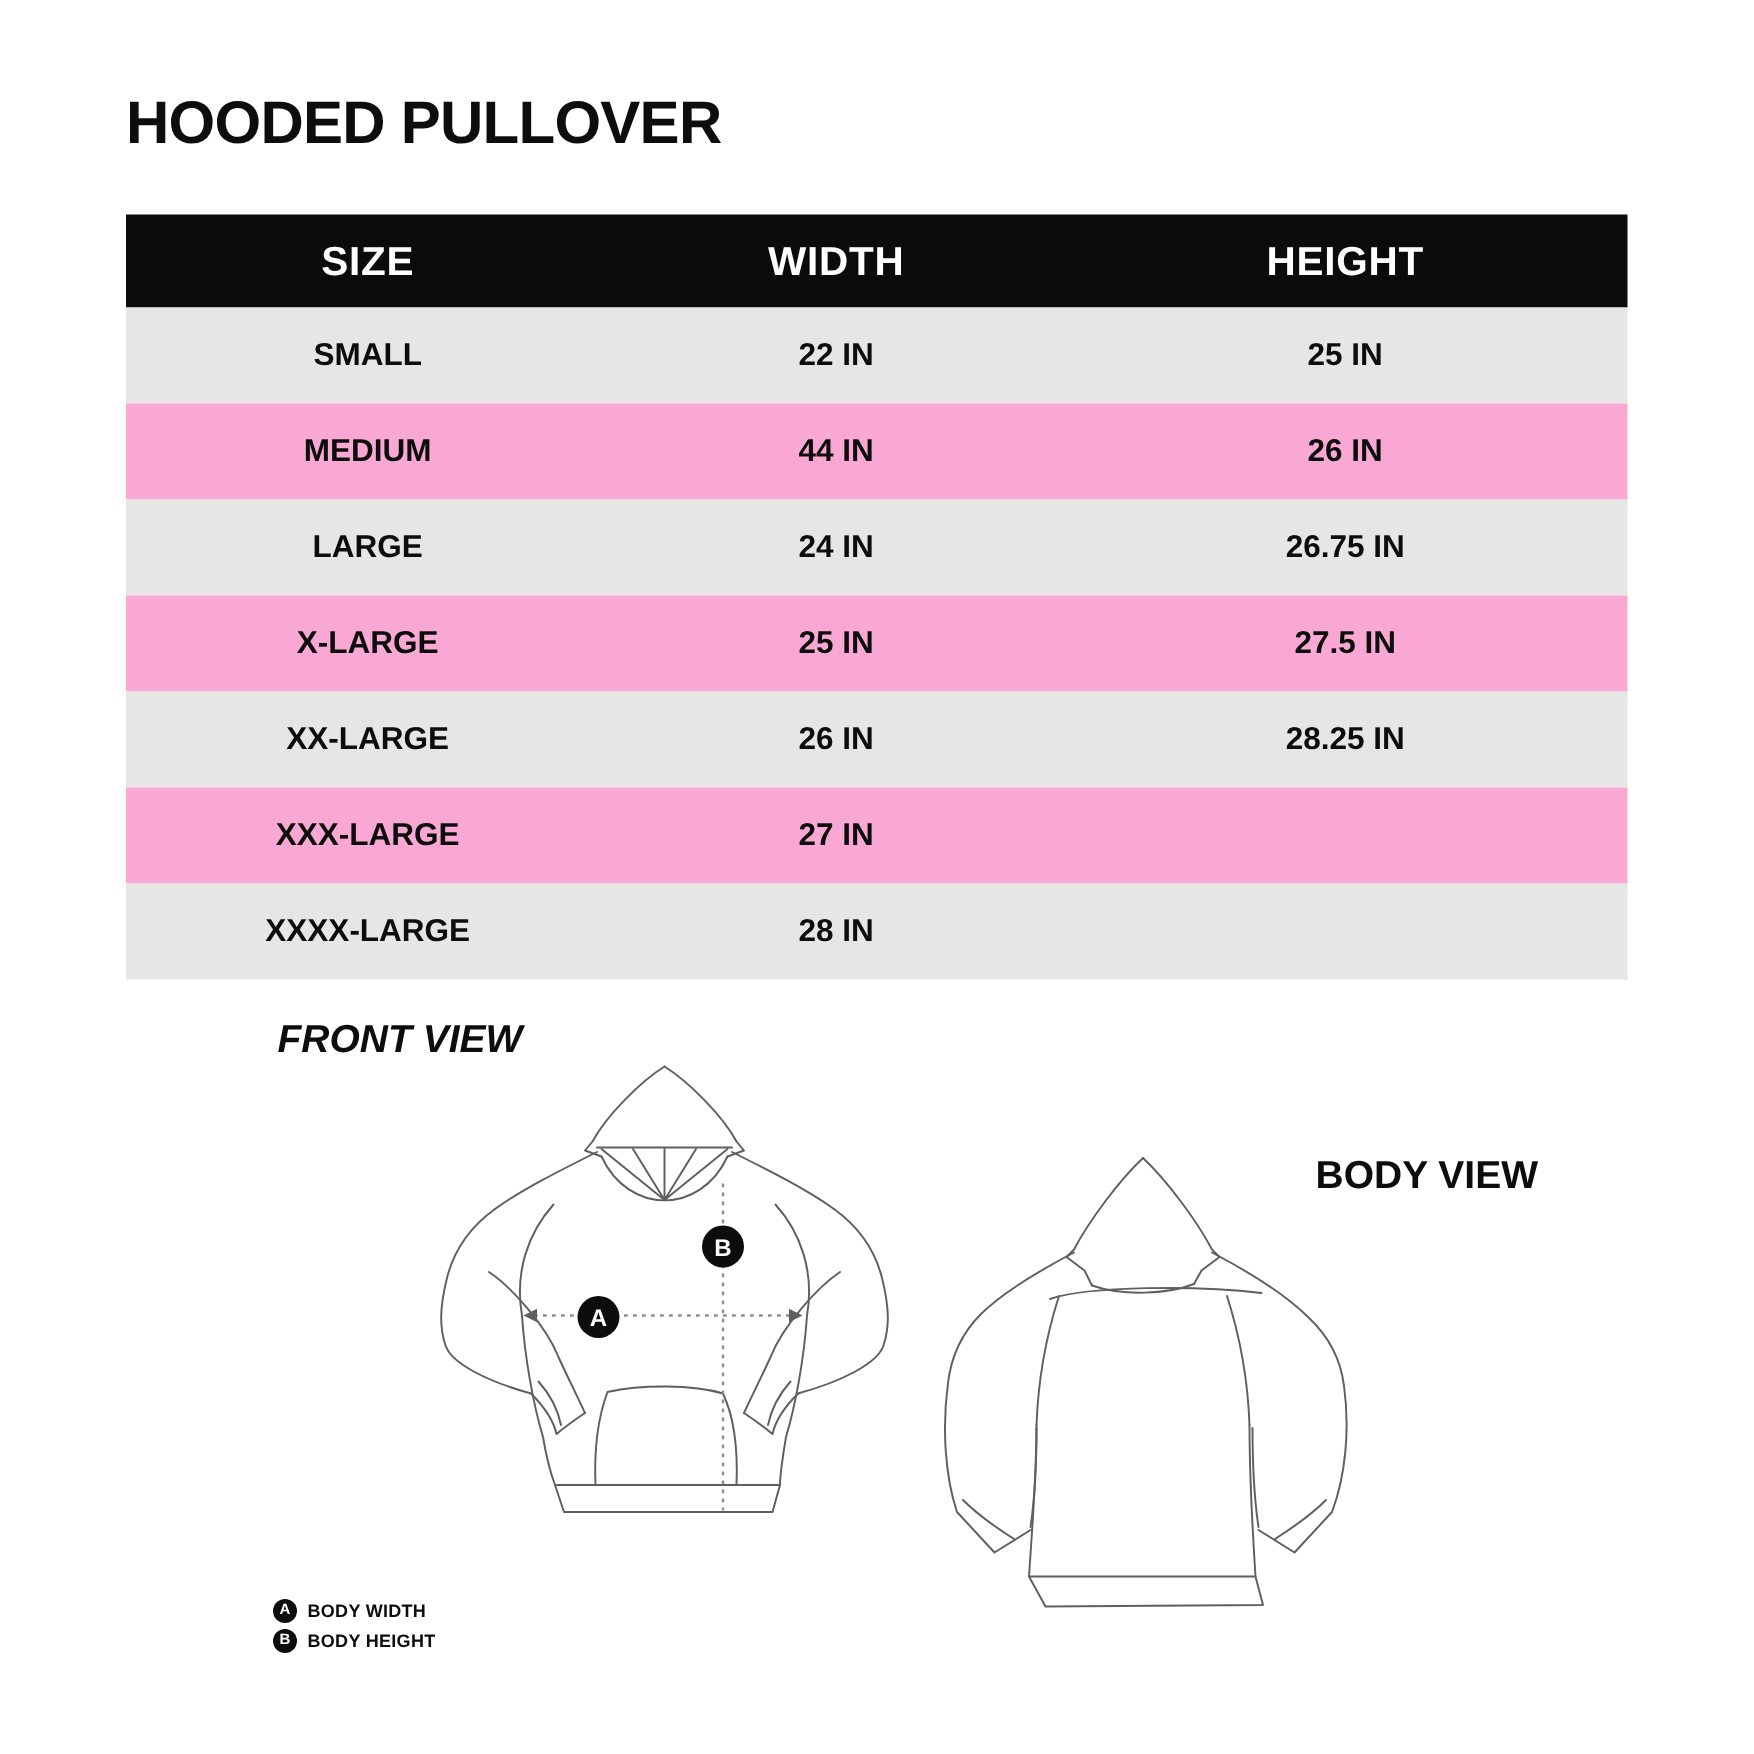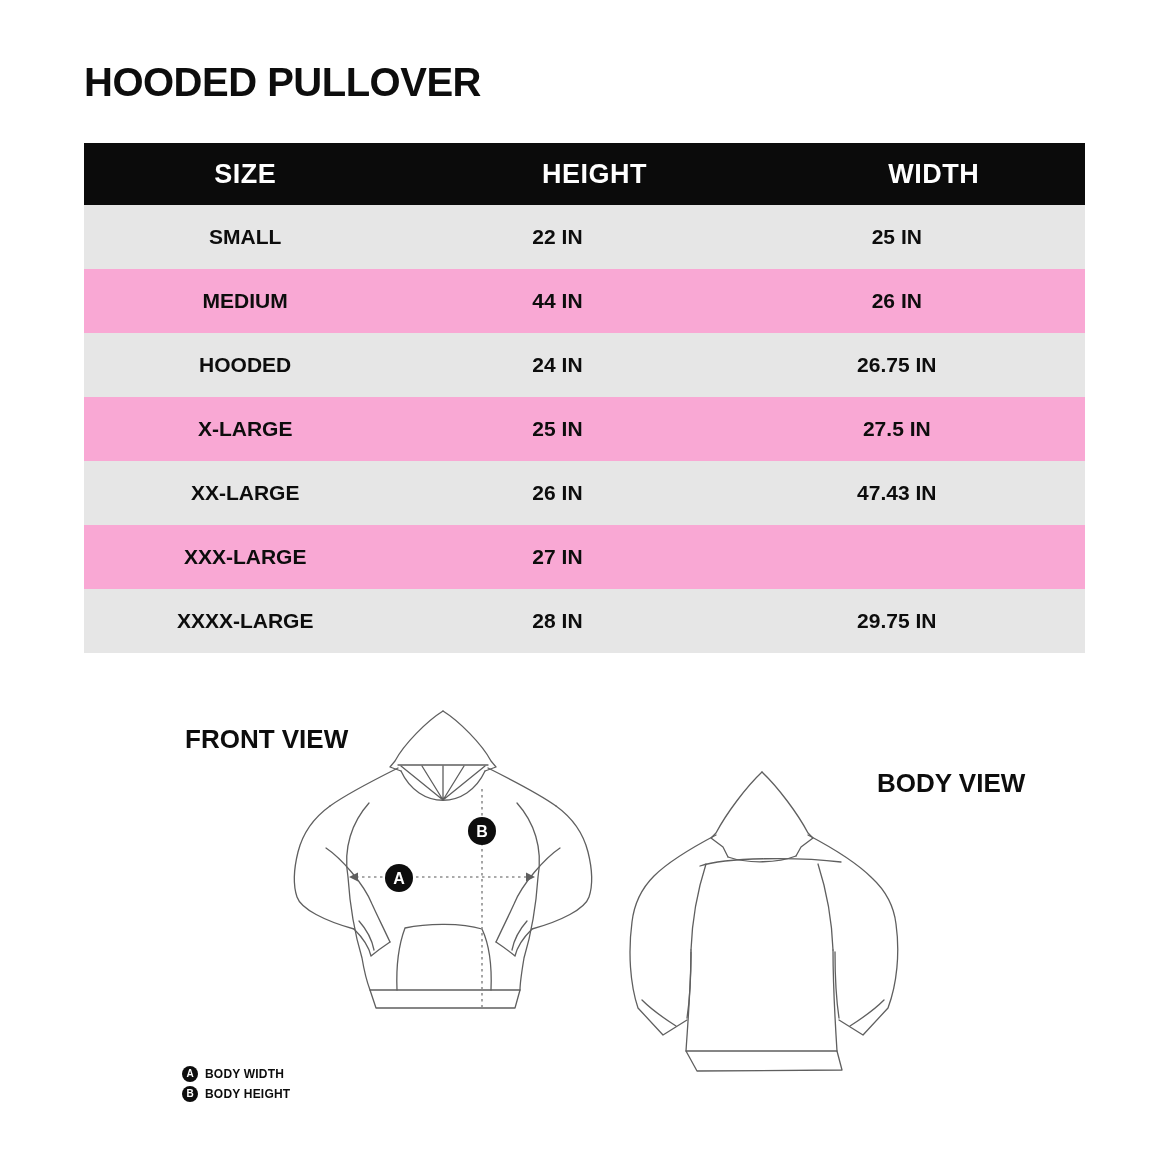--- a/index.html
+++ b/index.html
@@ -15,21 +15,21 @@
   .thead{display:flex;height:62px;background:#0b0b0b;color:#ffffff;}
   .thead .cell{font-size:27px;font-weight:bold;letter-spacing:0.5px;}
   .trow{display:flex;height:64px;background:#f9a8d4;}
   .trow:nth-child(even){background:#e6e6e6;}
   .cell{display:flex;align-items:center;justify-content:center;
     font-size:21px;font-weight:bold;}
   .col-size{width:32.2%;}
   .col-width{width:30.2%;}
   .col-height{width:37.6%;}
   .view-label{position:absolute;font-size:26px;font-weight:bold;white-space:nowrap;}
-  #front-view-label{left:185px;top:724px;}
+  #front-view-label{left:185px;top:677px;font-style:italic;}
   #back-view-label{left:877px;top:768px;}
   .diagram{position:absolute;}
   #front-diagram{left:280px;top:700px;}
   #back-diagram{left:620px;top:755px;}
   .legend{position:absolute;left:182px;top:1066px;display:flex;flex-direction:column;gap:4px;}
   .legend-row{display:flex;align-items:center;gap:7px;}
   .legend-dot{width:16px;height:16px;border-radius:50%;background:#0d0d0d;color:#ffffff;
     display:flex;align-items:center;justify-content:center;
     font-size:10px;font-weight:bold;line-height:1;}
   .legend-text{font-size:12px;font-weight:bold;letter-spacing:0.2px;}
@@ -43,56 +43,55 @@
 </head>
 <body>
 
 <div id="canvas">
 
   <div class="page-title">HOODED PULLOVER</div>
 
   <div class="size-table">
     <div class="thead">
       <div class="cell col-size">SIZE</div>
+      <div class="cell col-width">WIDTH</div>
       <div class="cell col-height">HEIGHT</div>
-      <div class="cell col-width">WIDTH</div>
     </div>
     <div class="trow">
       <div class="cell col-size">SMALL</div>
       <div class="cell col-width">22 IN</div>
       <div class="cell col-height">25 IN</div>
     </div>
     <div class="trow">
       <div class="cell col-size">MEDIUM</div>
       <div class="cell col-width">44 IN</div>
       <div class="cell col-height">26 IN</div>
     </div>
     <div class="trow">
-      <div class="cell col-size">HOODED</div>
+      <div class="cell col-size">LARGE</div>
       <div class="cell col-width">24 IN</div>
       <div class="cell col-height">26.75 IN</div>
     </div>
     <div class="trow">
       <div class="cell col-size">X-LARGE</div>
       <div class="cell col-width">25 IN</div>
       <div class="cell col-height">27.5 IN</div>
     </div>
     <div class="trow">
       <div class="cell col-size">XX-LARGE</div>
       <div class="cell col-width">26 IN</div>
-      <div class="cell col-height">47.43 IN</div>
+      <div class="cell col-height">28.25 IN</div>
     </div>
     <div class="trow">
       <div class="cell col-size">XXX-LARGE</div>
       <div class="cell col-width">27 IN</div>
     </div>
     <div class="trow">
       <div class="cell col-size">XXXX-LARGE</div>
       <div class="cell col-width">28 IN</div>
-      <div class="cell col-height">29.75 IN</div>
     </div>
   </div>
 
   <div class="view-label" id="front-view-label">FRONT VIEW</div>
   <div class="view-label" id="back-view-label">BODY VIEW</div>
 
   <svg id="front-diagram" class="diagram" width="320" height="340" viewBox="280 700 320 340">
 
     <path class="ln" d="M443,711 C427,721 404,744 395,761 L390,767 L401,771"></path>
     <path class="ln" d="M443,711 C459,721 482,744 491,761 L496,767 L485,771"></path>

